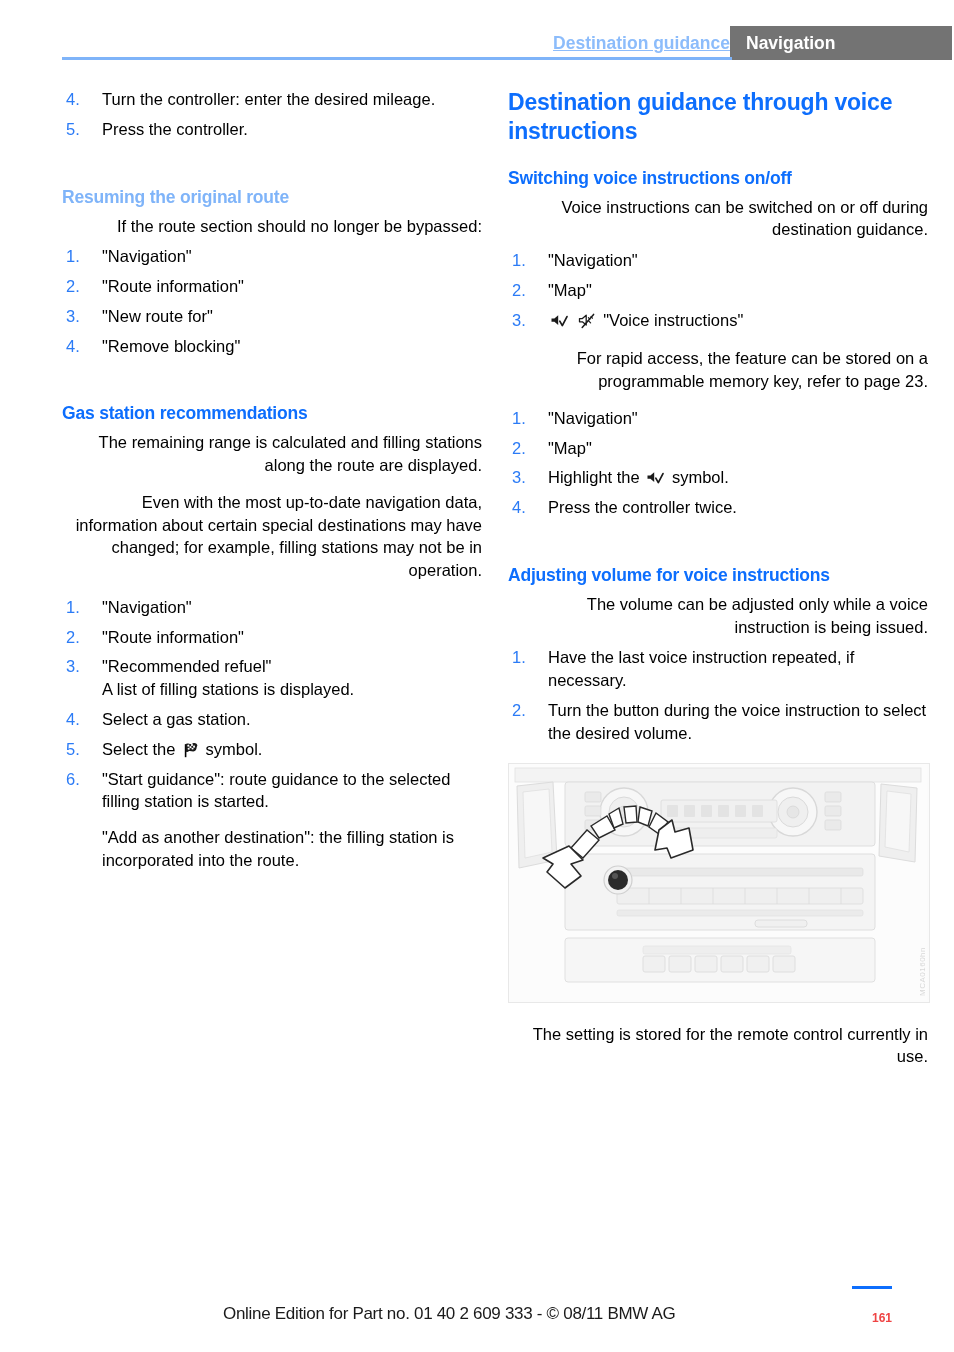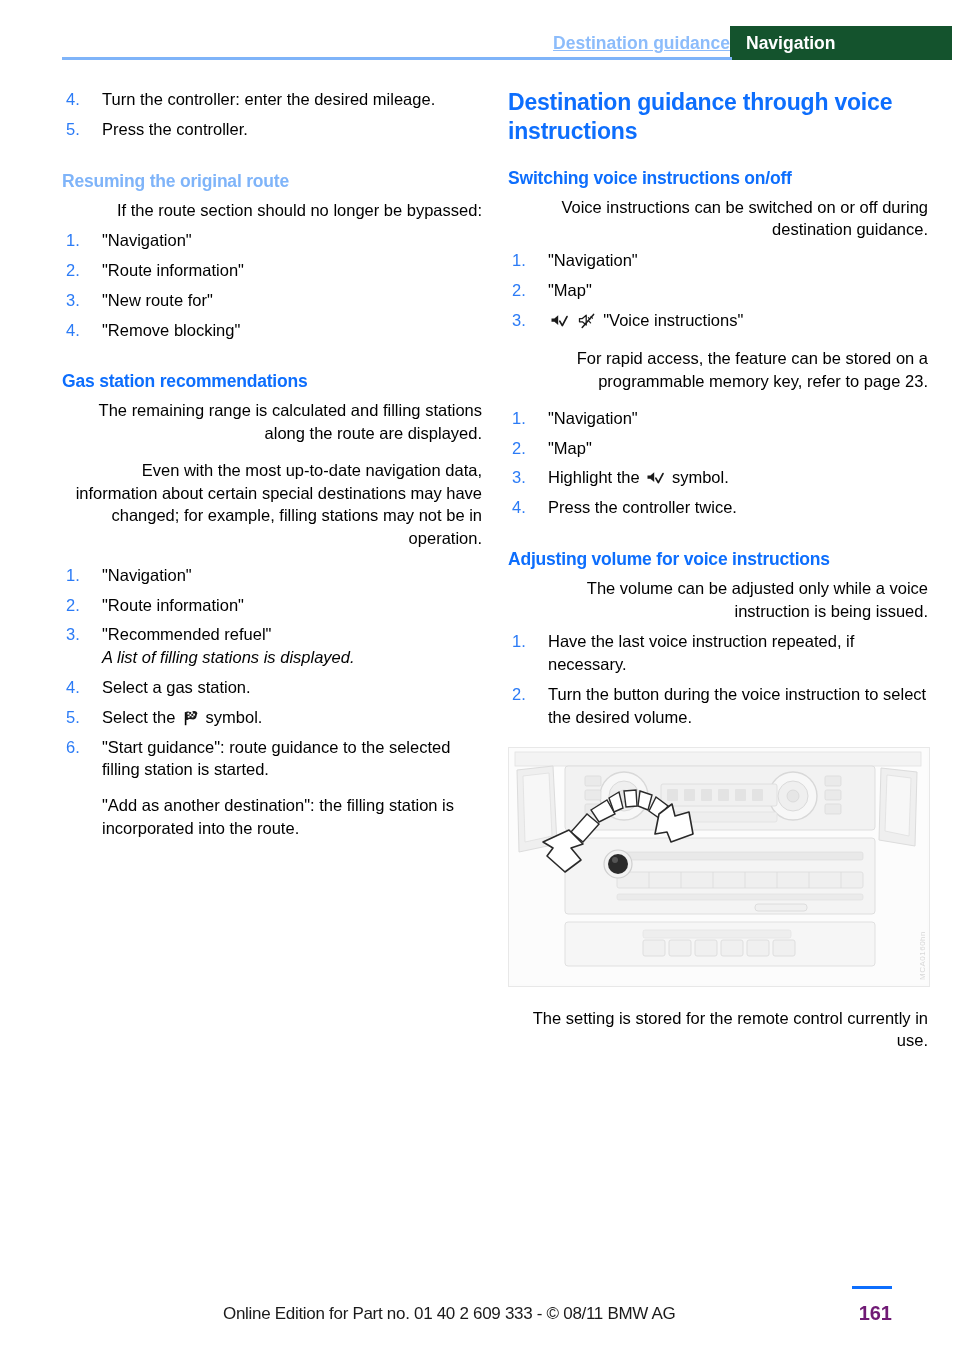--- a/index.html
+++ b/index.html
@@ -38,21 +38,21 @@
     color: #8cbcfb;
     white-space: nowrap;
     text-decoration: underline;
   }
   .header-section {
     position: absolute;
     right: 2px;
     top: 0;
     width: 222px;
     height: 34px;
-    background: #14532d;
+    background: #737373;
   }
   .header-section-label {
     position: absolute;
     left: 16px;
     top: 0;
     height: 34px;
     line-height: 34px;
     font-size: 17.5px;
     font-weight: bold;
     color: #ffffff;
@@ -89,21 +89,21 @@
     font-size: 17.5px;
     font-weight: bold;
     color: #0d6efd;
     margin: 0 0 7px 0;
     line-height: 1.2;
     letter-spacing: -0.2px;
   }
   .h2.light {
     color: #7fb4f9;
   }
-  .h2.spaced { margin-top: 30px; }
+  .h2.spaced { margin-top: 46px; }
 
   p.body {
     font-size: 16.5px;
     line-height: 1.38;
     margin: 0 0 14px 0;
     color: #000000;
     text-align: right;
   }
   p.body.tight { margin-bottom: 8px; }
 
@@ -125,21 +125,20 @@
     position: absolute;
     left: 4px;
     top: 0;
     width: 26px;
     color: #2b7bf6;
     font-size: 16.5px;
     text-align: left;
   }
   ol.steps > li .sub {
     display: block;
-    font-style: italic;
   }
   ol.steps > li .sub-para {
     display: block;
     margin-top: 13px;
   }
 
   .xref { color: #000000; }
 
   
   .ico {
@@ -188,23 +187,23 @@
     right: 62px;
     bottom: 63px;
     width: 40px;
     height: 3px;
     background: #0d6efd;
   }
   .page-num {
     position: absolute;
     right: 62px;
     bottom: 27px;
-    font-size: 20px;
+    font-size: 12px;
     font-weight: bold;
-    color: #701a75;
+    color: #ef4444;
   }
 </style>
 </head>
 <body>
 
 <div class="page">
 
   <div class="header">
     <div class="header-chapter">Destination guidance</div>
     <div class="header-section">

